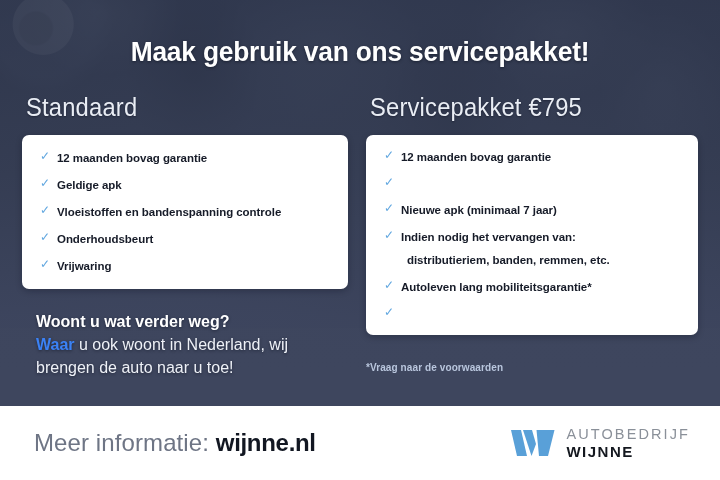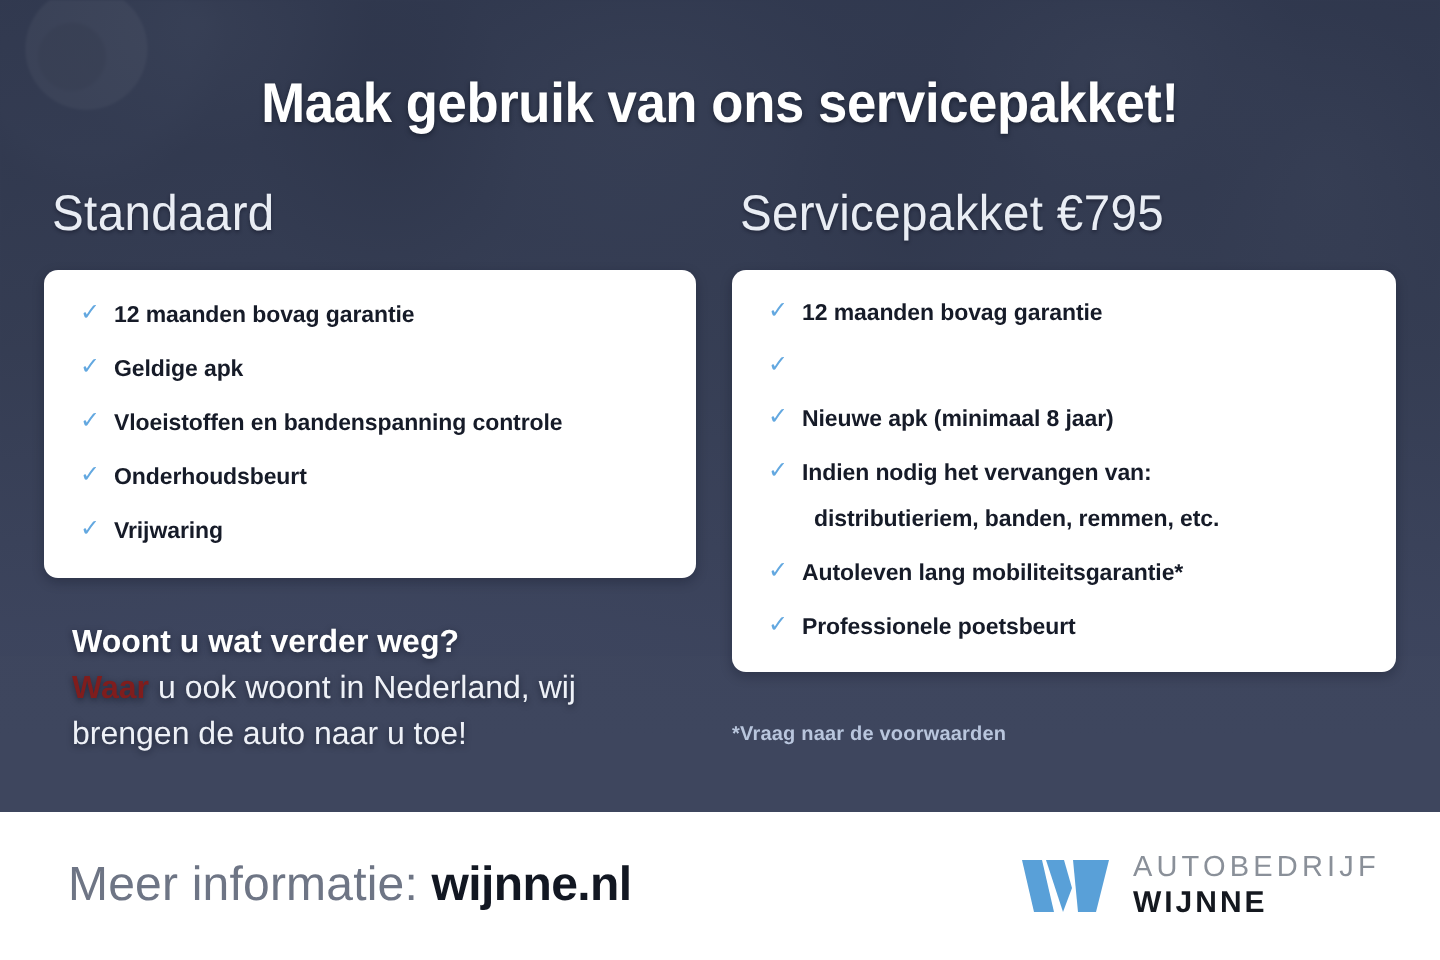--- a/index.html
+++ b/index.html
@@ -155,21 +155,21 @@
     left: 36px;
     top: 310px;
     width: 320px;
     color: #ffffff;
     font-size: 16px;
     line-height: 23px;
     text-shadow: 0 1px 3px rgba(10,14,28,0.5);
   }
   .promo .line-1 { font-weight: 700; }
   .promo .line-2 { font-weight: 300; color: #eef1f7; }
-  .promo .line-2 b { font-weight: 700; color: #7f1d1d; }
+  .promo .line-2 b { font-weight: 700; color: #3b82f6; }
   .promo .line-3 { font-weight: 300; color: #eef1f7; }
 
   
   .footnote {
     position: absolute;
     left: 366px;
     top: 362px;
     font-size: 10px;
     line-height: 11px;
     font-weight: 700;
@@ -276,36 +276,35 @@
       <ul class="feature-list">
         <li>
           <span class="check">✓</span>
           <span class="li-text">12 maanden bovag garantie</span>
         </li>
         <li>
           <span class="check">✓</span>
         </li>
         <li>
           <span class="check">✓</span>
-          <span class="li-text">Nieuwe apk (minimaal 8 jaar)</span>
+          <span class="li-text">Nieuwe apk (minimaal 7 jaar)</span>
         </li>
         <li>
           <span class="check">✓</span>
           <span class="li-text">
             <span>Indien nodig het vervangen van:</span>
             <span class="second-line">distributieriem, banden, remmen, etc.</span>
           </span>
         </li>
         <li>
           <span class="check">✓</span>
           <span class="li-text">Autoleven lang mobiliteitsgarantie*</span>
         </li>
         <li>
           <span class="check">✓</span>
-          <span class="li-text">Professionele poetsbeurt</span>
         </li>
       </ul>
     </div>
   </div>
 
   <div class="footnote">*Vraag naar de voorwaarden</div>
 
   <div class="promo">
     <div class="line-1">Woont u wat verder weg?</div>
     <div class="line-2"><b>Waar</b><span> u ook woont in Nederland, wij</span></div>

